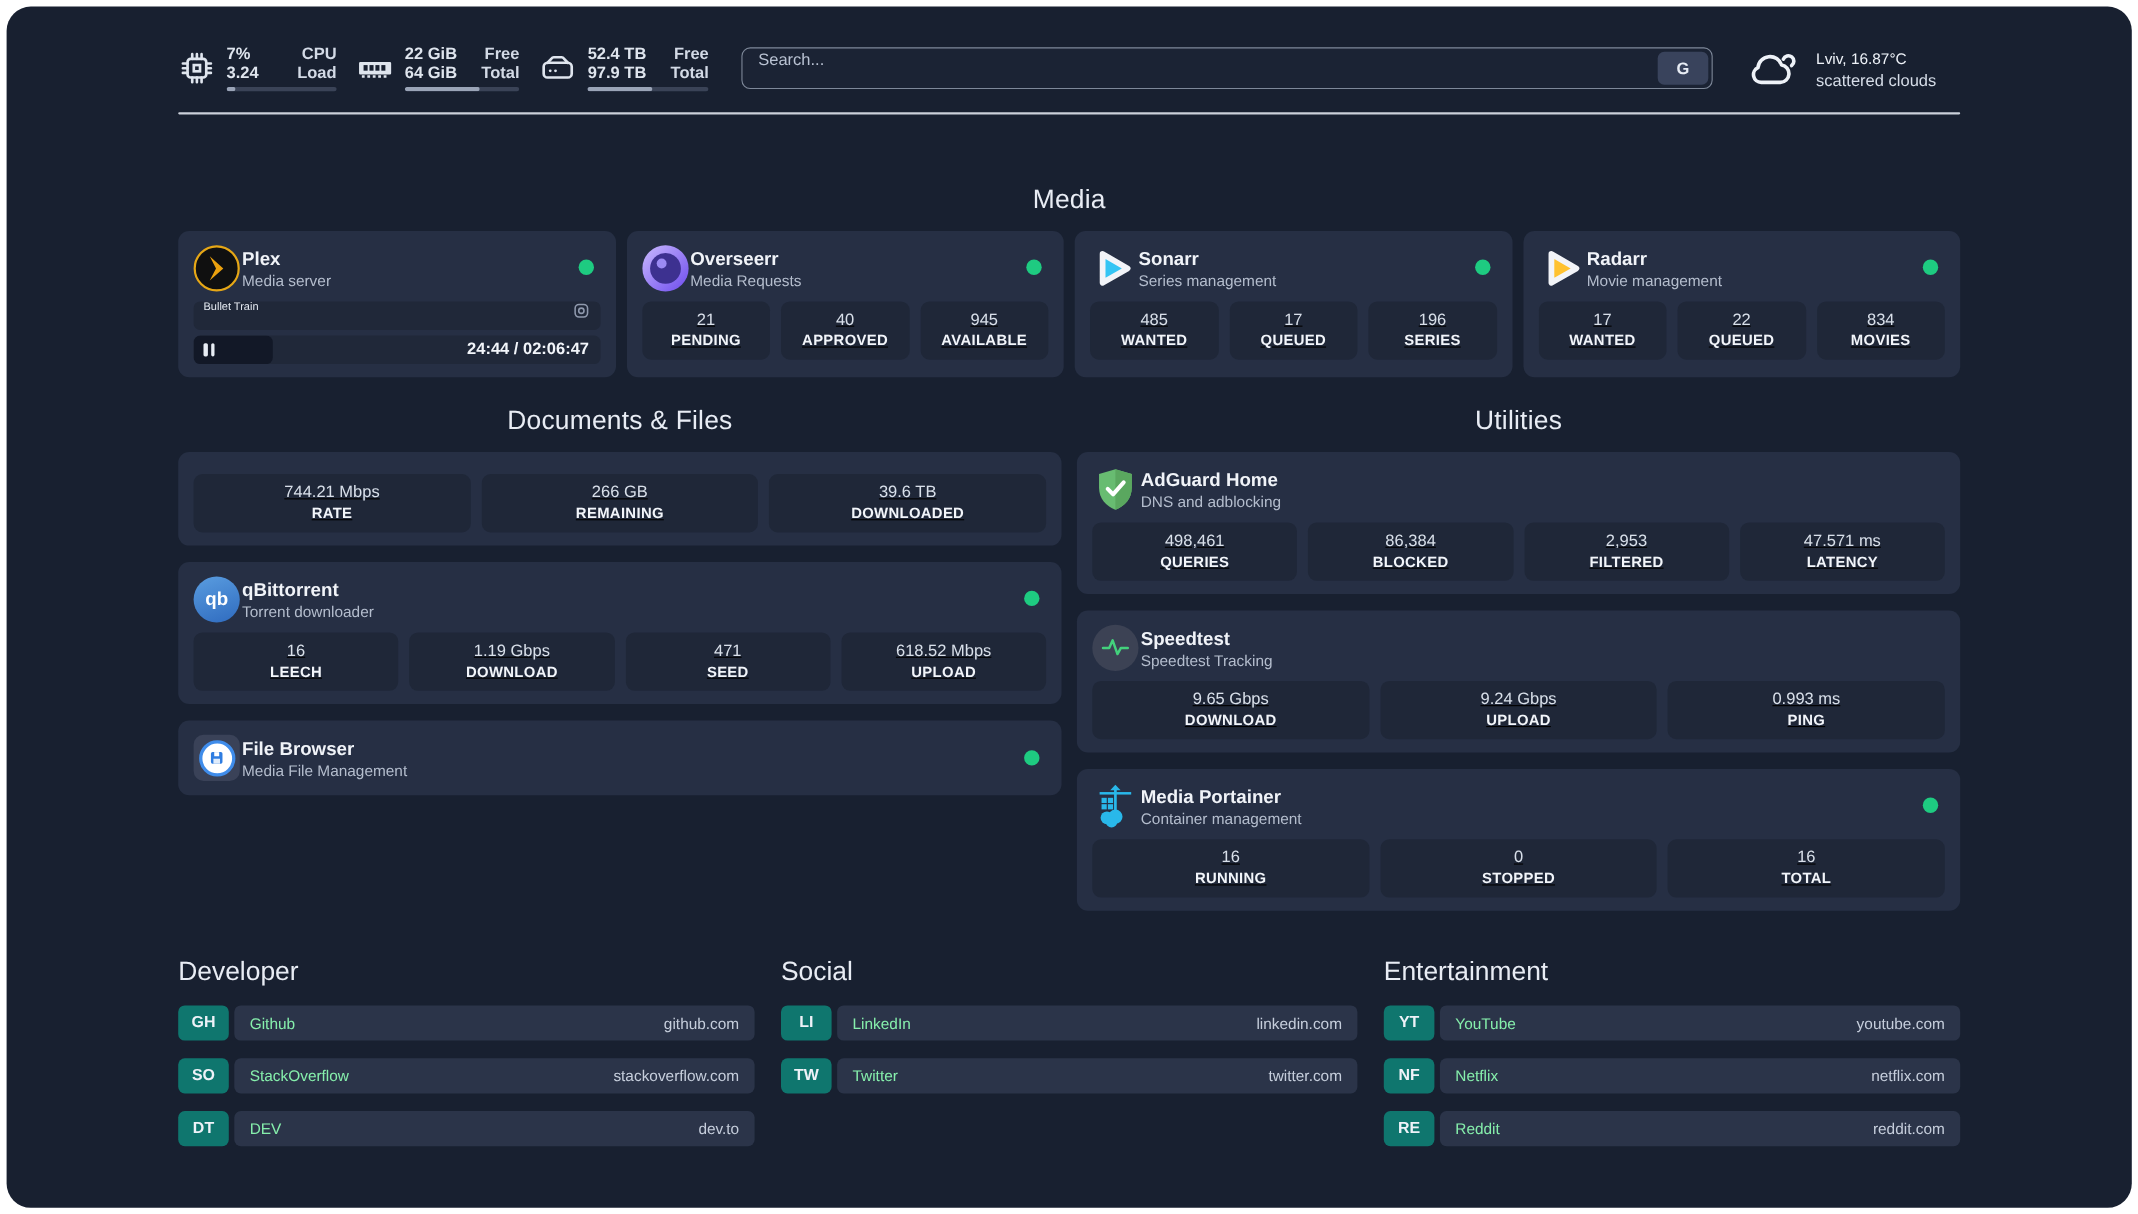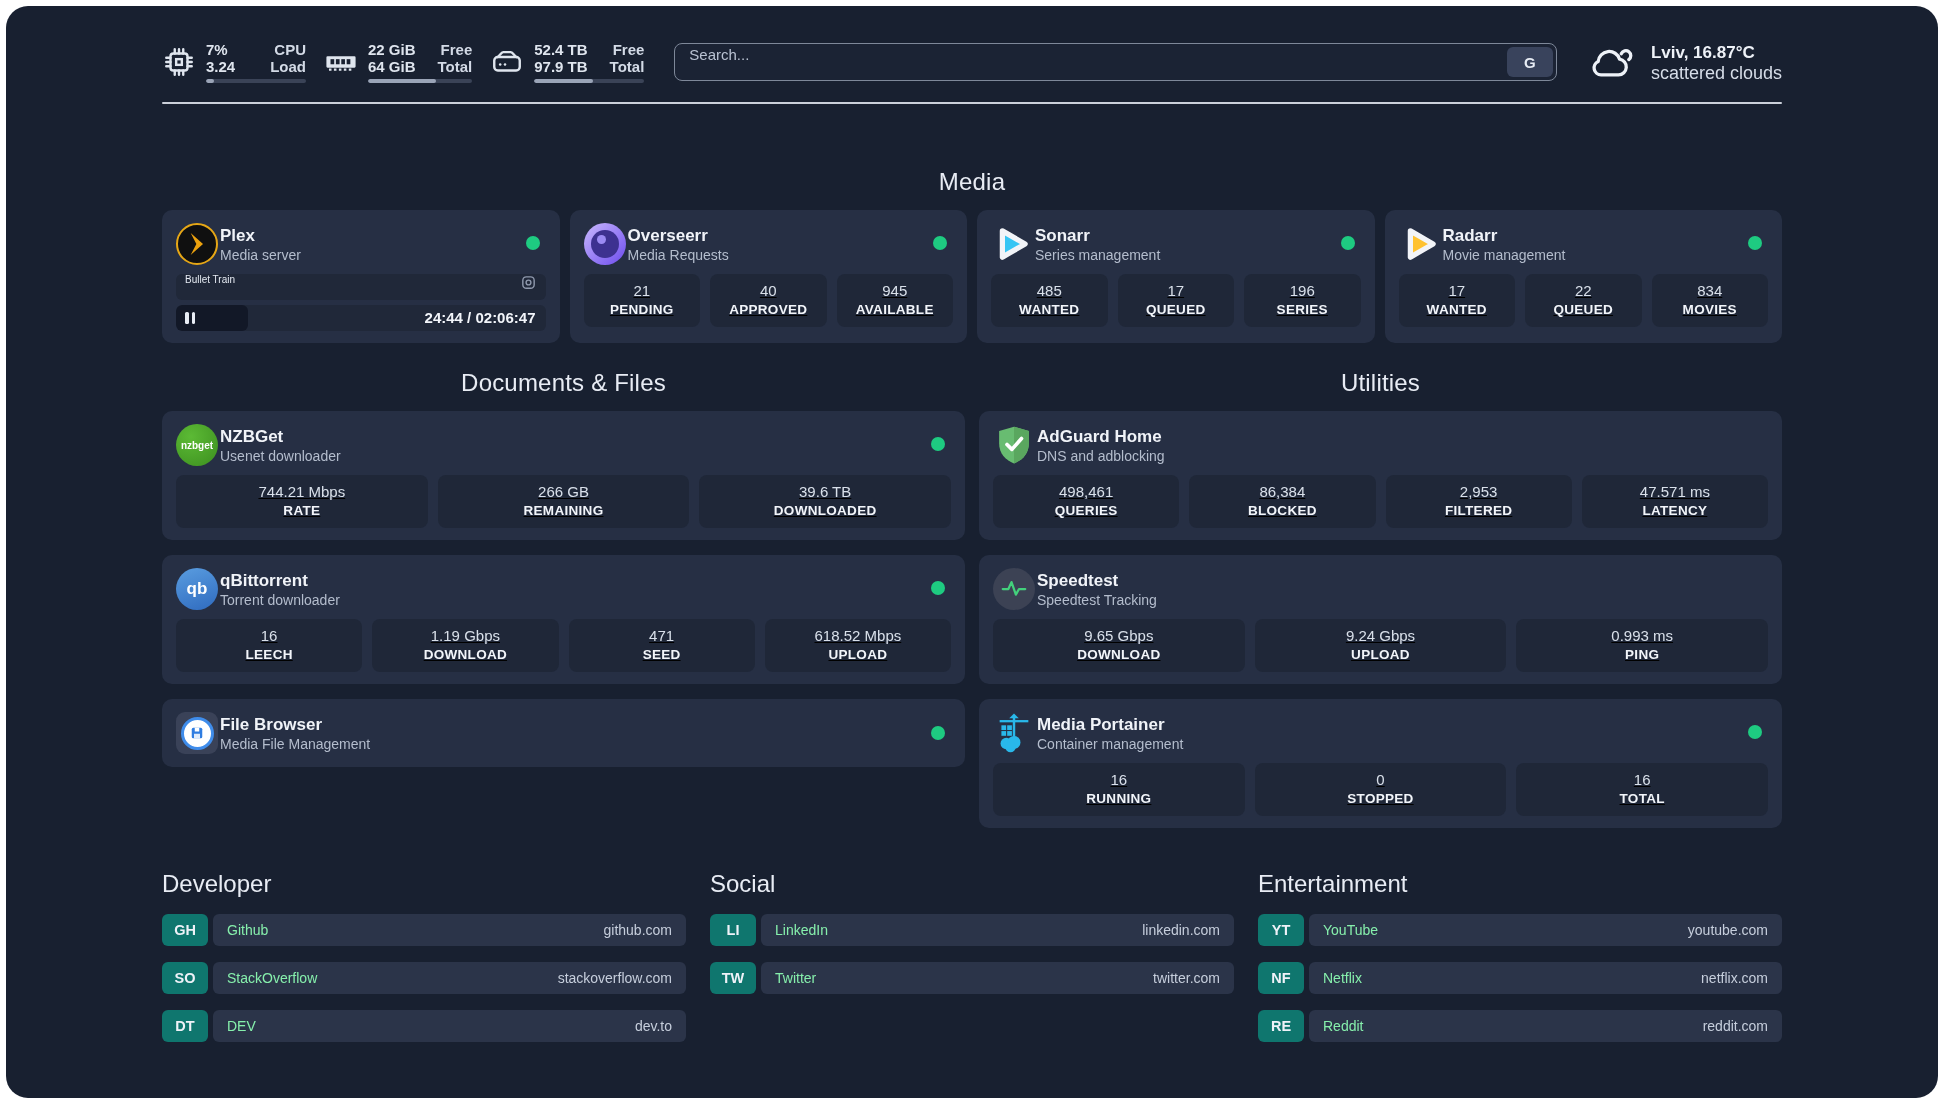--- a/index.html
+++ b/index.html
@@ -20,22 +20,22 @@
 
   .search-wrap { flex:1; margin:0 30px; position:relative; }
   .search-input { width:100%; height:38px; background:#1b2334; border:1.5px solid #7e8899; border-radius:8px;
     color:#e8edf5; font-size:15px; padding:0 60px 16px 14px; outline:none; font-family:"Liberation Sans",sans-serif; }
   .search-input::placeholder { color:#b9c2d2; }
   .search-btn { position:absolute; top:4px; right:4px; bottom:4px; width:46px; background:#39435c; border:none;
     border-radius:6px; color:#e8edf5; font-size:15px; font-weight:700; cursor:pointer; }
 
   .weather { display:flex; align-items:center; gap:12px; min-width:195px; }
   .weather-icon { width:52px; height:44px; color:#eef2f8; flex:none; }
-  .weather-loc { font-size:17px; font-weight:700; color:#eef2f8; line-height:22px; }
-  .weather-cond { font-size:18px; color:#d6dde8; line-height:19px; }
+  .weather-loc { font-size:14px; font-weight:400; color:#eef2f8; line-height:22px; }
+  .weather-cond { font-size:15px; color:#d6dde8; line-height:19px; }
 
   .divider { height:2px; background:rgba(235,240,248,0.85); border-radius:1px; margin-top:18px; }
 
   
   .section-title { font-size:24px; font-weight:500; color:#e8ecf4; margin:26px 0 14px; letter-spacing:.2px;text-align:center; }
   .section-title.first { margin-top:64px; }
 
   .media-grid { display:grid; grid-template-columns:repeat(4,1fr); gap:10px; }
   .two-col { display:grid; grid-template-columns:1fr 1fr; column-gap:14px; align-items:start; }
   .stack { display:flex; flex-direction:column; gap:15px; }
@@ -313,28 +313,20 @@
       </div>
     </div>
   </div>
 
   <div class="two-col">
     <div>
       <div class="section-title">Documents &amp; Files</div>
       <div class="stack">
 
         <div class="card">
-          <div class="app-head">
-            <span class="app-icon icon-circle icon-nzbget">nzbget</span>
-            <div>
-              <div class="app-name">NZBGet</div>
-              <div class="app-desc">Usenet downloader</div>
-            </div>
-            <span class="status-dot"></span>
-          </div>
           <div class="tiles c3">
             <div class="tile">
               <div class="tile-value">744.21 Mbps</div>
               <div class="tile-label">RATE</div>
             </div>
             <div class="tile">
               <div class="tile-value">266 GB</div>
               <div class="tile-label">REMAINING</div>
             </div>
             <div class="tile">

